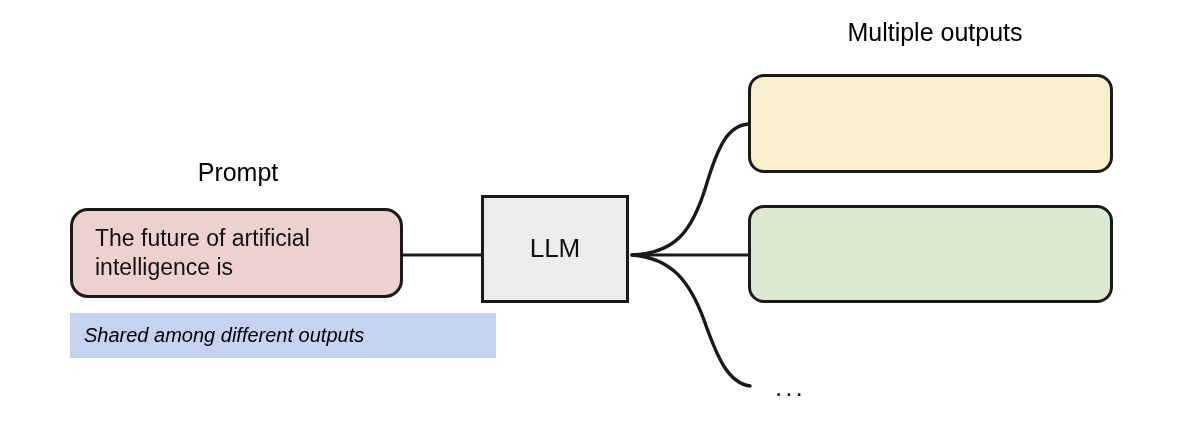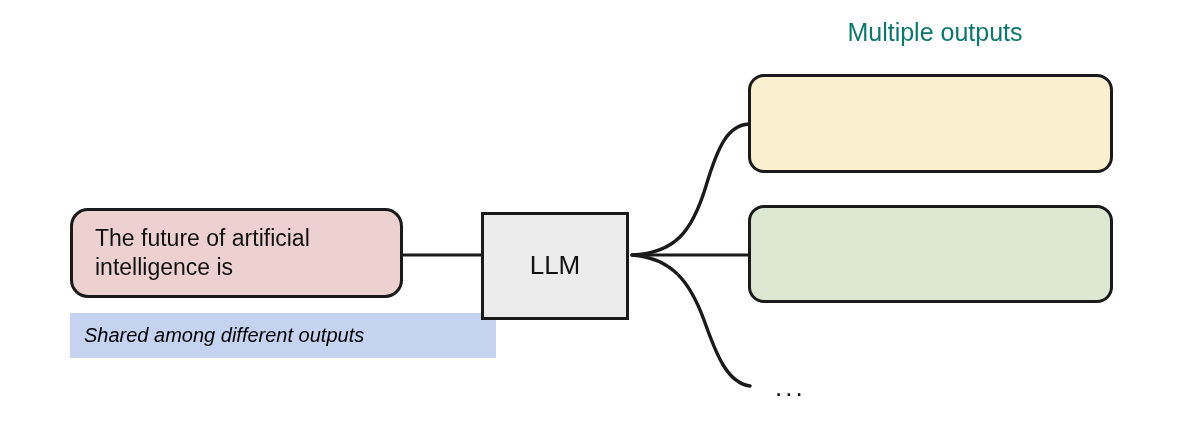--- a/index.html
+++ b/index.html
@@ -25,21 +25,21 @@
     top: 0;
     width: 1200px;
     height: 426px;
     pointer-events: none;
   }
 
   .label {
     position: absolute;
     font-size: 25px;
     line-height: 1;
-    color: #0f766e;
+    color: #000000;
     white-space: nowrap;
     text-align: center;
   }
 
   .node {
     position: absolute;
     box-sizing: border-box;
     border: 3px solid #1a1a1a;
     display: flex;
     align-items: center;
@@ -65,21 +65,21 @@
     background: #EDD0D0;
     border-radius: 18px;
   }
   #prompt-box .node-text {
     padding: 0 0 0 22px;
   }
 
   
   #llm-box {
     left: 481px;
-    top: 212px;
+    top: 195px;
     width: 148px;
     height: 108px;
     background: #ECECEC;
     border-radius: 0;
     justify-content: center;
   }
   #llm-box .node-text {
     font-size: 26px;
   }
 
@@ -149,20 +149,21 @@
 
     <path d="M 403 255 L 481 255" fill="none" stroke="#1a1a1a" stroke-width="3.2" stroke-linecap="butt"></path>
 
     <path d="M 632 255 C 675 253, 692 232, 706 186 C 718 146, 728 125, 749 124" fill="none" stroke="#1a1a1a" stroke-width="3.4" stroke-linecap="round"></path>
 
     <path d="M 632 255 L 749 255" fill="none" stroke="#1a1a1a" stroke-width="3.2" stroke-linecap="butt"></path>
 
     <path d="M 632 255 C 672 258, 690 282, 704 320 C 717 357, 728 383, 750 386" fill="none" stroke="#1a1a1a" stroke-width="3.4" stroke-linecap="round"></path>
   </svg>
 
+  <div class="label" id="prompt-label">Prompt</div>
 
   <div class="label" id="outputs-label">Multiple outputs</div>
 
   <div class="node node-rounded" id="prompt-box">
     <div class="node-text">The future of artificial
 intelligence is</div>
   </div>
 
   <div id="shared-note">
     <div class="note-text">Shared among different outputs</div>

